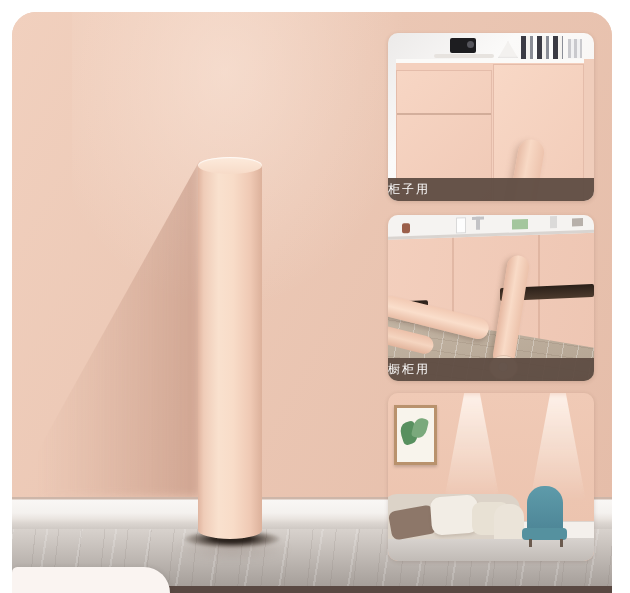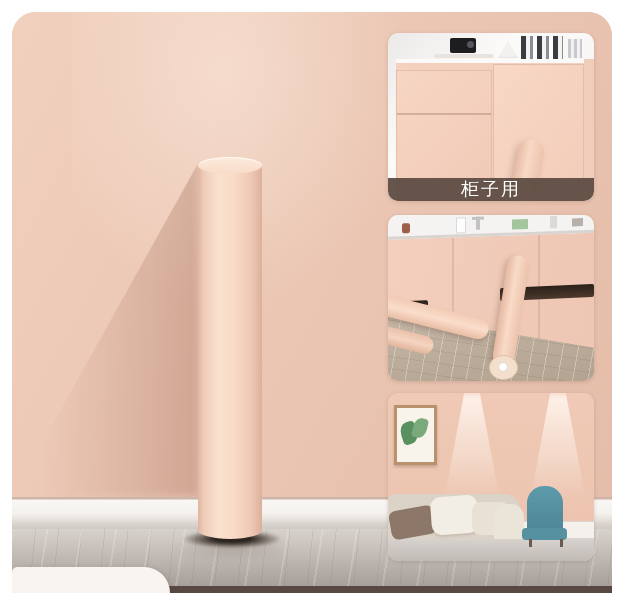--- a/index.html
+++ b/index.html
@@ -37,21 +37,21 @@
         background:radial-gradient(ellipse at center,rgba(25,17,12,.9) 0 28%,rgba(62,48,38,.45) 55%,rgba(62,48,38,0) 75%);
         filter:blur(1.5px);}
   .roll-reflection{position:absolute;left:160px;top:524px;width:120px;height:26px;border-radius:50%;
         background:radial-gradient(ellipse at center,rgba(120,100,90,.25),rgba(120,100,90,0) 70%);
         filter:blur(3px);}
   
   .thumb{position:absolute;left:376px;width:206px;height:168px;border-radius:10px;overflow:hidden;
          box-shadow:0 1px 4px rgba(90,60,45,.18);}
   .thumb1{top:21px;} .thumb2{top:203px;height:166px;} .thumb3{top:381px;}
   .thumb-label{position:absolute;left:0;right:0;bottom:0;height:23px;background:rgba(94,76,66,.95);
-        color:#ffffff;font-size:18px;line-height:23px;text-align:center;letter-spacing:2px;z-index:9;}
+        color:#ffffff;font-size:12px;line-height:23px;letter-spacing:2px;z-index:9;}
   
   .t1-room{position:absolute;inset:0;background:linear-gradient(135deg,#eceae9 0%,#fbfaf9 35%,#f5f2f0 100%);}
   .t1-device{position:absolute;left:62px;top:5px;width:26px;height:15px;background:#1d1d20;border-radius:2px;}
   .t1-device:after{content:"";position:absolute;left:17px;top:3px;width:7px;height:7px;border-radius:50%;background:#55555c;}
   .t1-tray{position:absolute;left:46px;top:21px;width:60px;height:4px;background:#e7e3df;border-radius:2px;}
   .t1-bookend{position:absolute;left:110px;top:8px;width:20px;height:17px;background:#f3f1ef;
         clip-path:polygon(0 100%,50% 0,100% 100%);box-shadow:inset 0 0 2px #ccc;}
   .t1-books{position:absolute;left:133px;top:3px;width:42px;height:23px;
         background:repeating-linear-gradient(90deg,#3b3b44 0 5px,#f5f3f0 5px 9px,#8b8e97 9px 12px,#fdfdfd 12px 16px);}
   .t1-books2{position:absolute;left:180px;top:6px;width:14px;height:19px;
@@ -163,20 +163,21 @@
         <div class="t2-item" style="left:88px;top:5px;width:12px;height:3px;background:#c3c3c6;"></div>
         <div class="t2-item" style="left:128px;top:9px;width:16px;height:10px;background:#a4c69d;"></div>
         <div class="t2-item" style="left:166px;top:7px;width:7px;height:12px;background:rgba(205,205,205,.65);"></div>
         <div class="t2-item" style="left:188px;top:10px;width:11px;height:8px;background:#b7b0aa;"></div>
       </div>
       <div class="t2-floor"></div>
       <div class="t2-roll-floor2"></div>
       <div class="t2-roll-floor1"></div>
       <div class="t2-roll-lean"></div>
       <div class="t2-rollcap"></div>
+      <div class="thumb-label">橱柜用</div>
     </div>
 
     <div class="thumb thumb3">
       <div class="t3-wall"></div>
       <div class="t3-beam" style="left:56px;"></div>
       <div class="t3-beam" style="left:142px;"></div>
       <div class="t3-frame">
         <div class="t3-leaf" style="left:4px;top:14px;width:16px;height:22px;background:#58905f;transform:rotate(-18deg);"></div>
         <div class="t3-leaf" style="left:16px;top:10px;width:14px;height:20px;background:#7aa97c;transform:rotate(14deg);"></div>
       </div>

